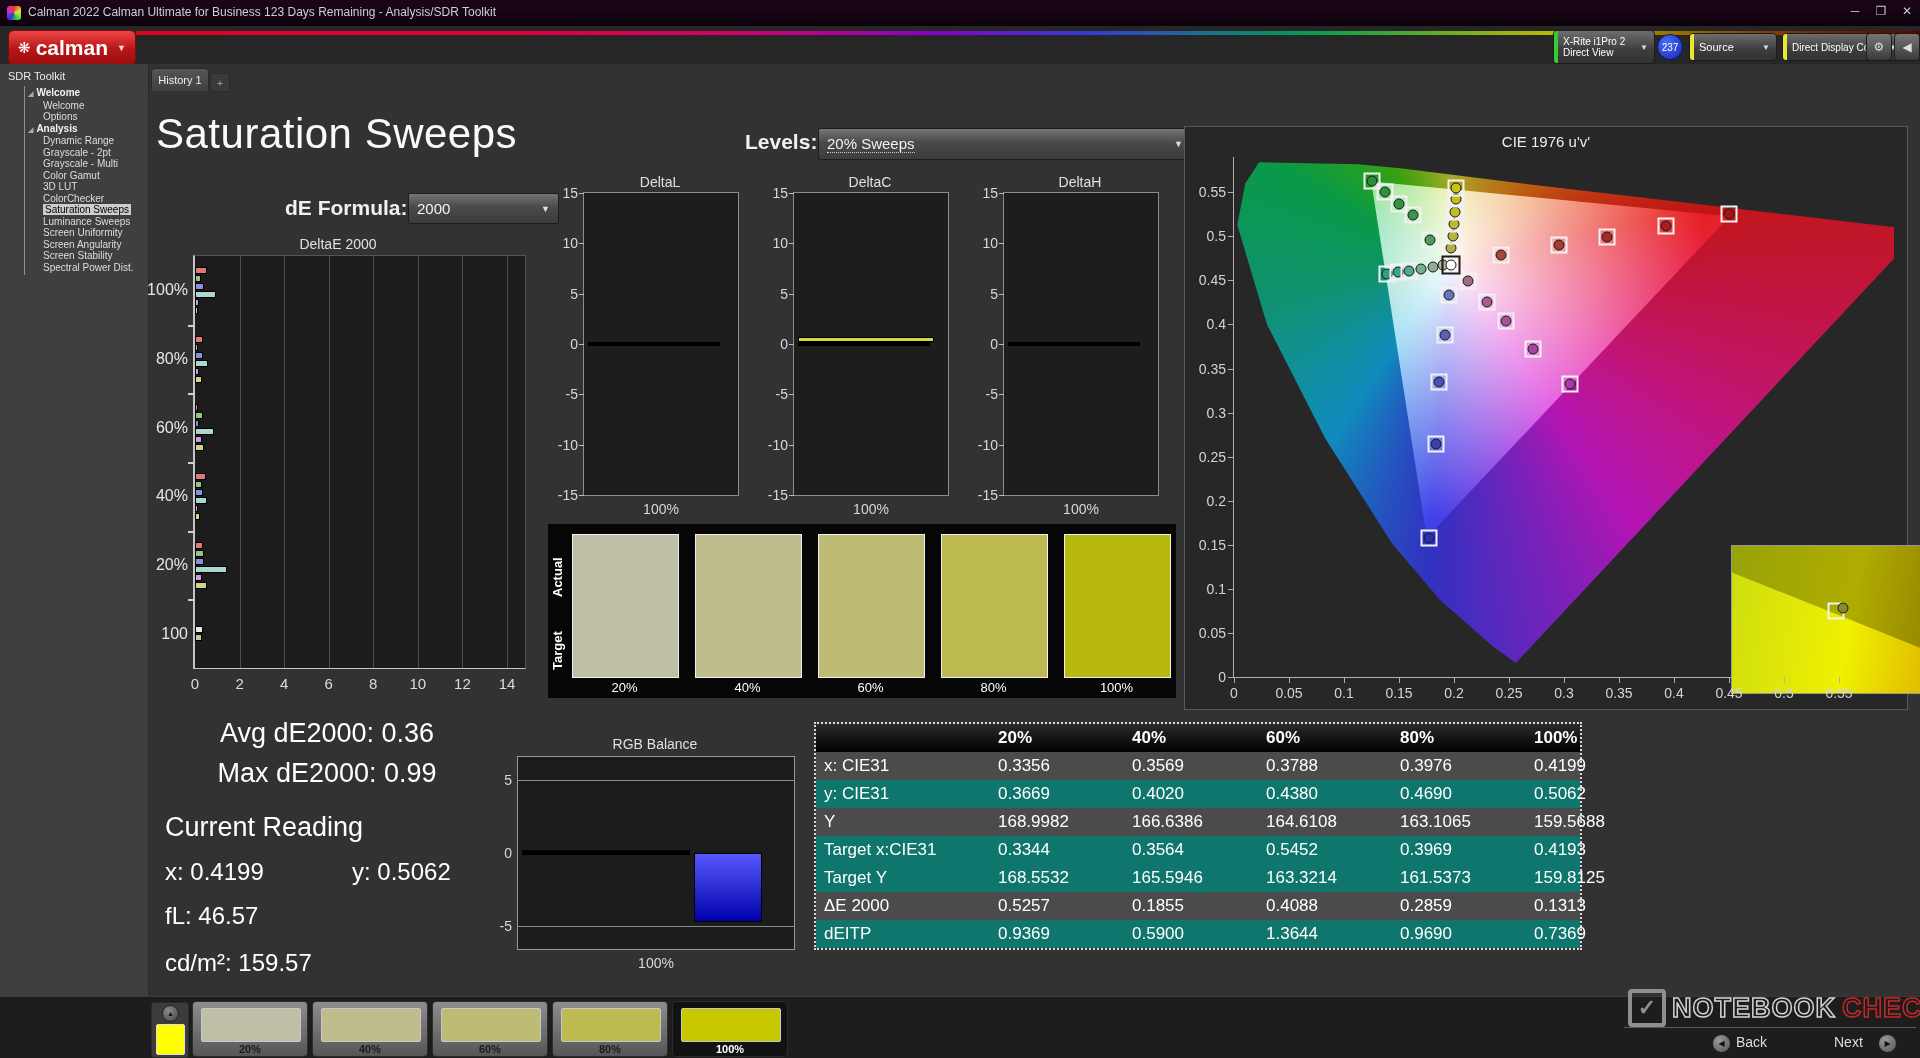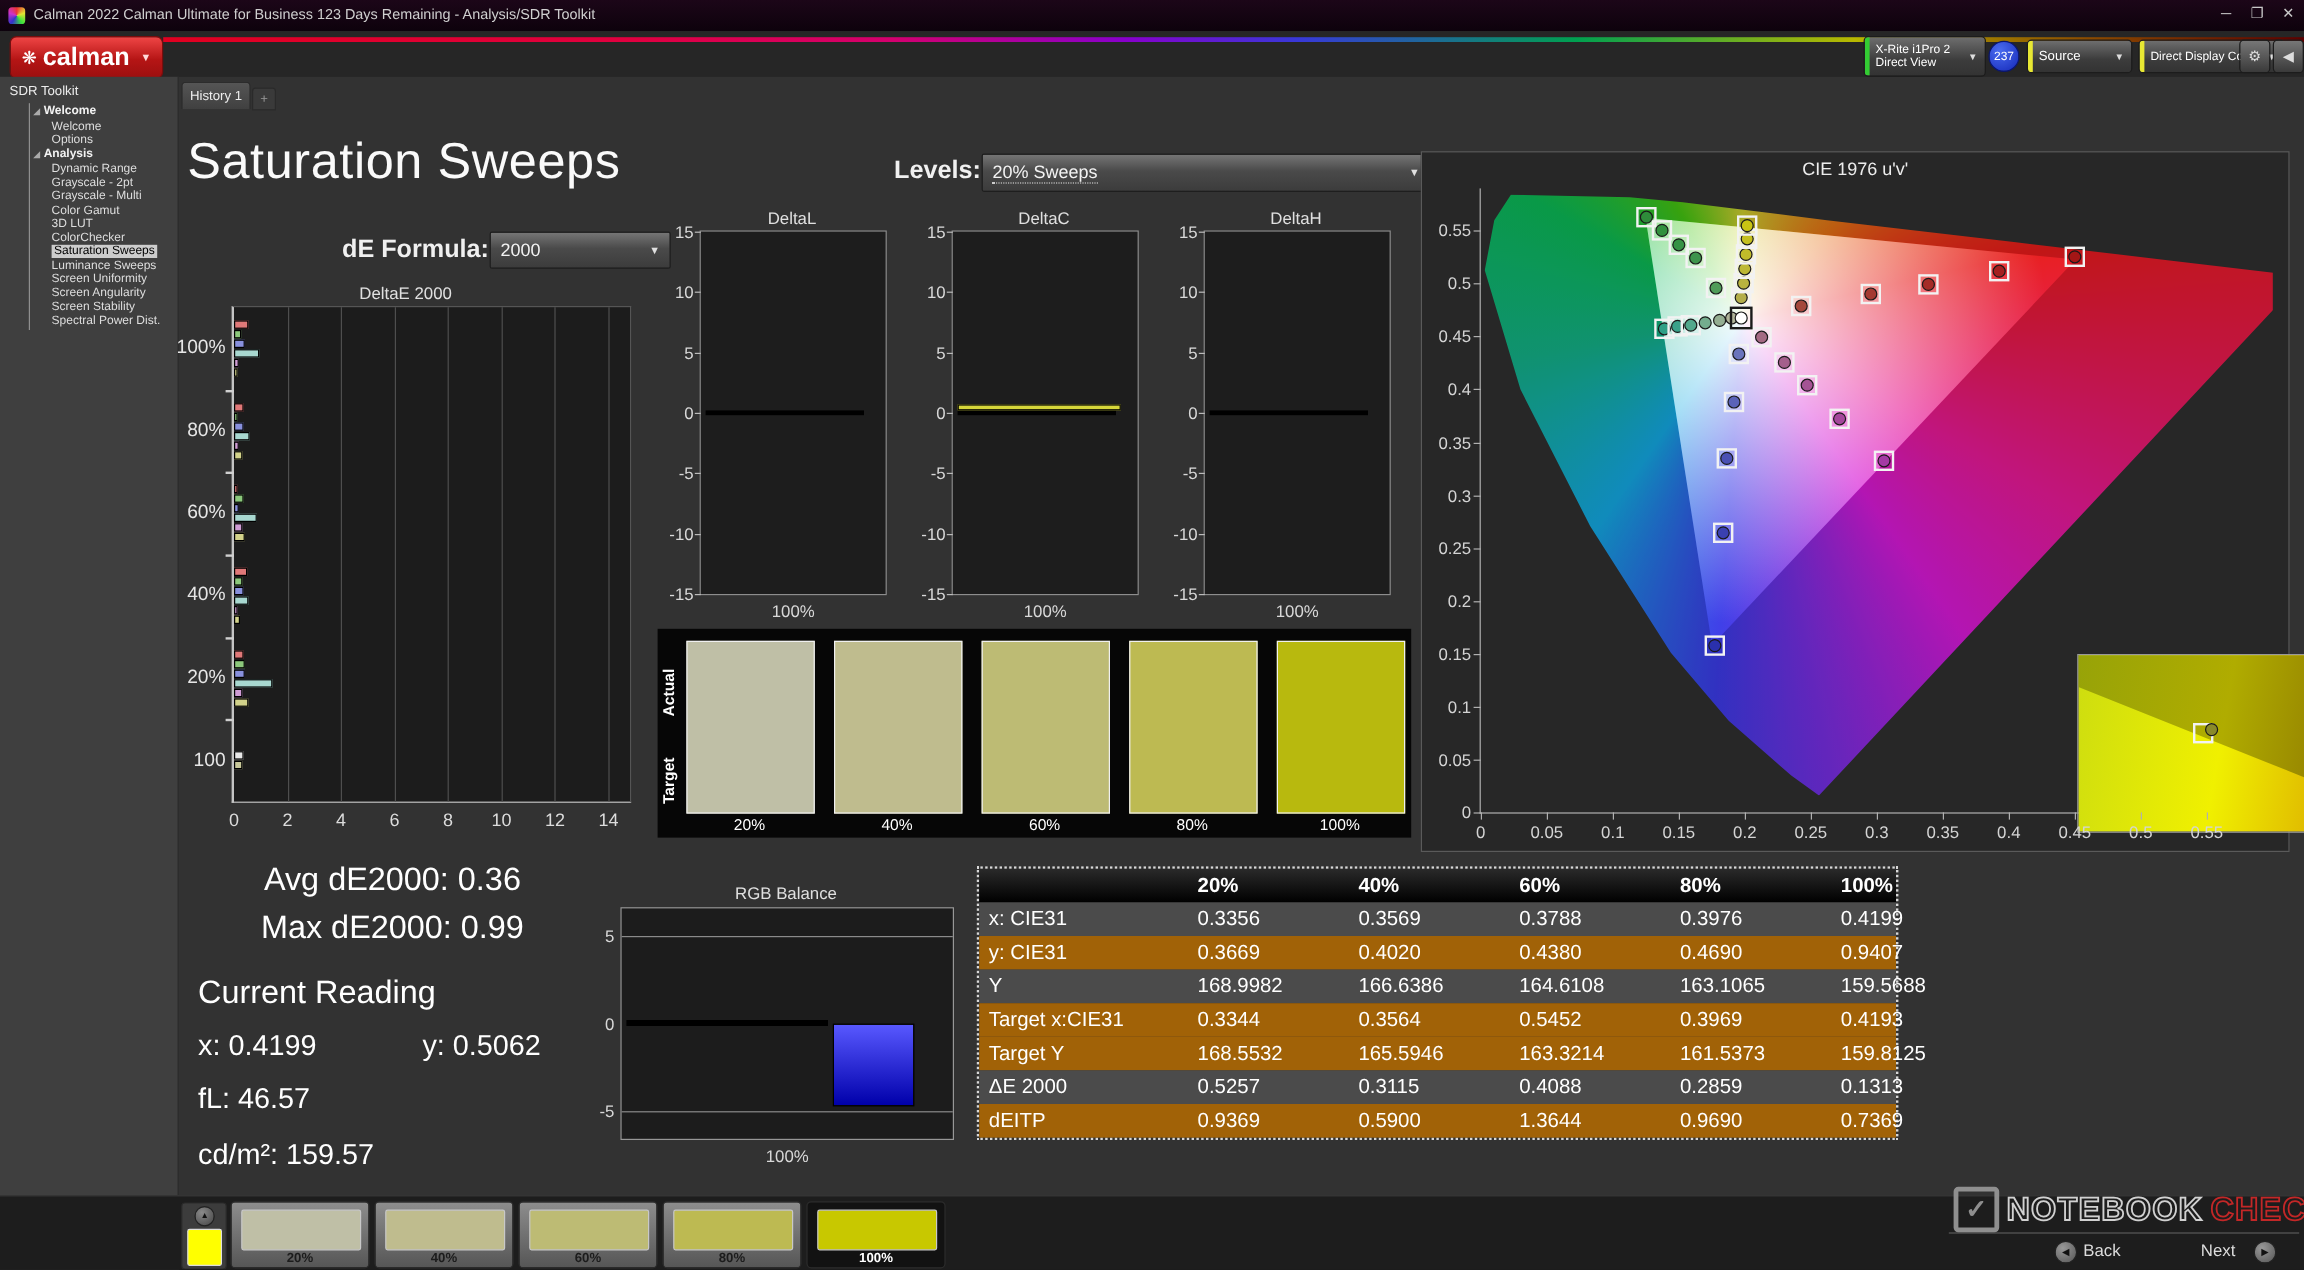--- a/index.html
+++ b/index.html
@@ -104,21 +104,21 @@
   
   #rgb-plot{position:absolute;left:517px;top:756px;width:276px;height:192px;background:#1c1c1c;border:1px solid #979797;}
   .rgb-grid{position:absolute;left:0;width:100%;height:1px;background:#8a8a8a;}
   
   #data-table{position:absolute;left:814px;top:722px;width:768px;border:2px dotted #d8d8d8;box-sizing:border-box;}
   .trow{display:flex;height:28px;align-items:center;font-size:17px;color:#fff;}
   .trow.head{background:linear-gradient(#2a2a2a,#000);font-weight:bold;}
   .trow .lbl{flex:0 0 160px;padding-left:8px;white-space:nowrap;}
   .trow .cell{flex:0 0 120px;padding-left:14px;}
   .trow.dark{background:#4b4b4b;}
-  .trow.light{background:#a16207;}
+  .trow.light{background:#0f766e;}
   
   #bottombar{position:absolute;left:0;top:996px;width:1920px;height:62px;background:#1d1d1d;border-top:1px solid #3a3a3a;}
   #mini-panel{position:absolute;left:151px;top:5px;width:36px;height:54px;background:#3c3c3c;border-radius:3px;border:1px solid #2a2a2a;}
   #mini-up{position:absolute;left:10px;top:2px;width:15px;height:15px;border-radius:50%;
     background:radial-gradient(circle at 35% 30%,#8a8a8a,#444);border:1px solid #222;color:#111;
     font-size:7px;display:flex;align-items:center;justify-content:center;}
   #mini-yellow{position:absolute;left:4px;top:21px;width:27px;height:29px;border:1px solid #ddd;border-radius:2px;}
   .sw-btn{position:absolute;top:4px;width:116px;height:56px;border-radius:4px;background:linear-gradient(#8d8d8d,#565656);
     border:1px solid #2c2c2c;box-sizing:border-box;}
   .sw-btn.selected{background:#121212;}
@@ -520,21 +520,21 @@
         <div class="cell">0.3788</div>
         <div class="cell">0.3976</div>
         <div class="cell">0.4199</div>
       </div>
       <div class="trow light">
         <div class="lbl">y: CIE31</div>
         <div class="cell">0.3669</div>
         <div class="cell">0.4020</div>
         <div class="cell">0.4380</div>
         <div class="cell">0.4690</div>
-        <div class="cell">0.9407</div>
+        <div class="cell">0.5062</div>
       </div>
       <div class="trow dark">
         <div class="lbl">Y</div>
         <div class="cell">168.9982</div>
         <div class="cell">166.6386</div>
         <div class="cell">164.6108</div>
         <div class="cell">163.1065</div>
         <div class="cell">159.5688</div>
       </div>
       <div class="trow light">
@@ -549,21 +549,21 @@
         <div class="lbl">Target Y</div>
         <div class="cell">168.5532</div>
         <div class="cell">165.5946</div>
         <div class="cell">163.3214</div>
         <div class="cell">161.5373</div>
         <div class="cell">159.8125</div>
       </div>
       <div class="trow dark">
         <div class="lbl">ΔE 2000</div>
         <div class="cell">0.5257</div>
-        <div class="cell">0.3115</div>
+        <div class="cell">0.1855</div>
         <div class="cell">0.4088</div>
         <div class="cell">0.2859</div>
         <div class="cell">0.1313</div>
       </div>
       <div class="trow light">
         <div class="lbl">dEITP</div>
         <div class="cell">0.9369</div>
         <div class="cell">0.5900</div>
         <div class="cell">1.3644</div>
         <div class="cell">0.9690</div>

